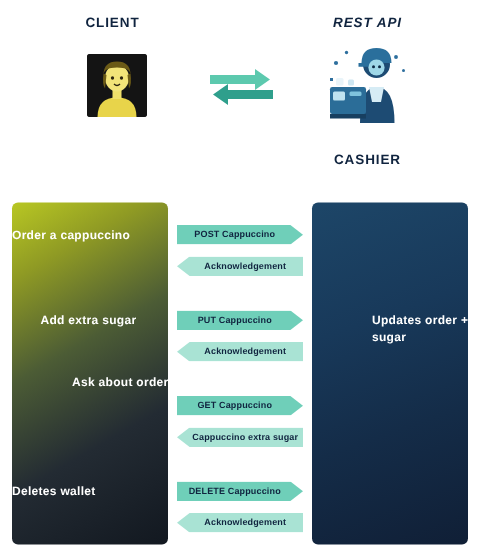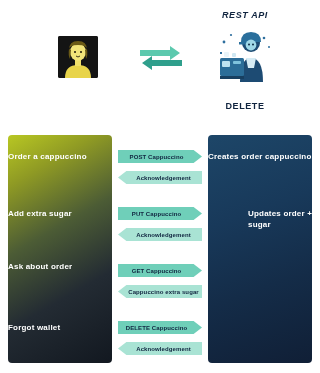--- a/index.html
+++ b/index.html
@@ -143,22 +143,23 @@
 
   .msg-label {
     pointer-events: none;
   }
 </style>
 </head>
 <body>
 
 <div class="top">
 
+  <div class="hdr hdr-client">CLIENT</div>
   <div class="hdr hdr-rest">REST API</div>
-  <div class="hdr hdr-cash">DELETE</div>
+  <div class="hdr hdr-cash">CASHIER</div>
 
   <div class="avatar">
     <svg width="40" height="42" viewBox="0 0 40 42">
       <rect x="0" y="0" width="40" height="42" fill="#141414"></rect>
 
       <path d="M7 42 Q7 29 20 29 Q33 29 33 42 Z" fill="#e8d44a"></path>
 
       <rect x="17" y="24" width="6" height="6" fill="#f0e06a"></rect>
 
       <ellipse cx="20" cy="16" rx="8" ry="9" fill="#f2e479"></ellipse>
@@ -211,27 +212,26 @@
       <path d="M2 6 h30 l0 -4 l10 7 l-10 7 l0 -4 h-30 z" fill="#5cc9ae"></path>
       <path d="M44 22 h-30 l0 -4 l-10 7 l10 7 l0 -4 h30 z" fill="#2f9f8c" transform="translate(0,-6)"></path>
     </svg>
   </div>
 </div>
 
 <div class="panel">
 
   <div class="col-left">
     <div class="rowlabel" style="top:16px;">Order a cappuccino</div>
-    <div class="rowlabel" style="top:73px;">Add extra sugar</div>
-    <div class="rowlabel" style="top:126px;">Ask about order</div>
-    <div class="rowlabel" style="top:187px;">Forgot wallet</div>
+    <div class="rowlabel" style="top:73px;padding-left:19px;">Add extra sugar</div>
+    <div class="rowlabel" style="top:114px;margin-left:40px;">Ask about order</div>
+    <div class="rowlabel" style="top:187px;">Deletes wallet</div>
   </div>
 
   <div class="col-right">
-    <div class="rowlabel" style="top:16px;">Creates order cappuccino</div>
     <div class="rowlabel" style="top:73px;margin-left:40px;">Updates order + extra sugar</div>
   </div>
 
   <div class="msg right teal" style="top:15px;">
     <div class="body">
         <span class="msg-label">POST Cappuccino</span>
       </div>
   </div>
   <div class="msg left light" style="top:36px;">
     <div class="body">

